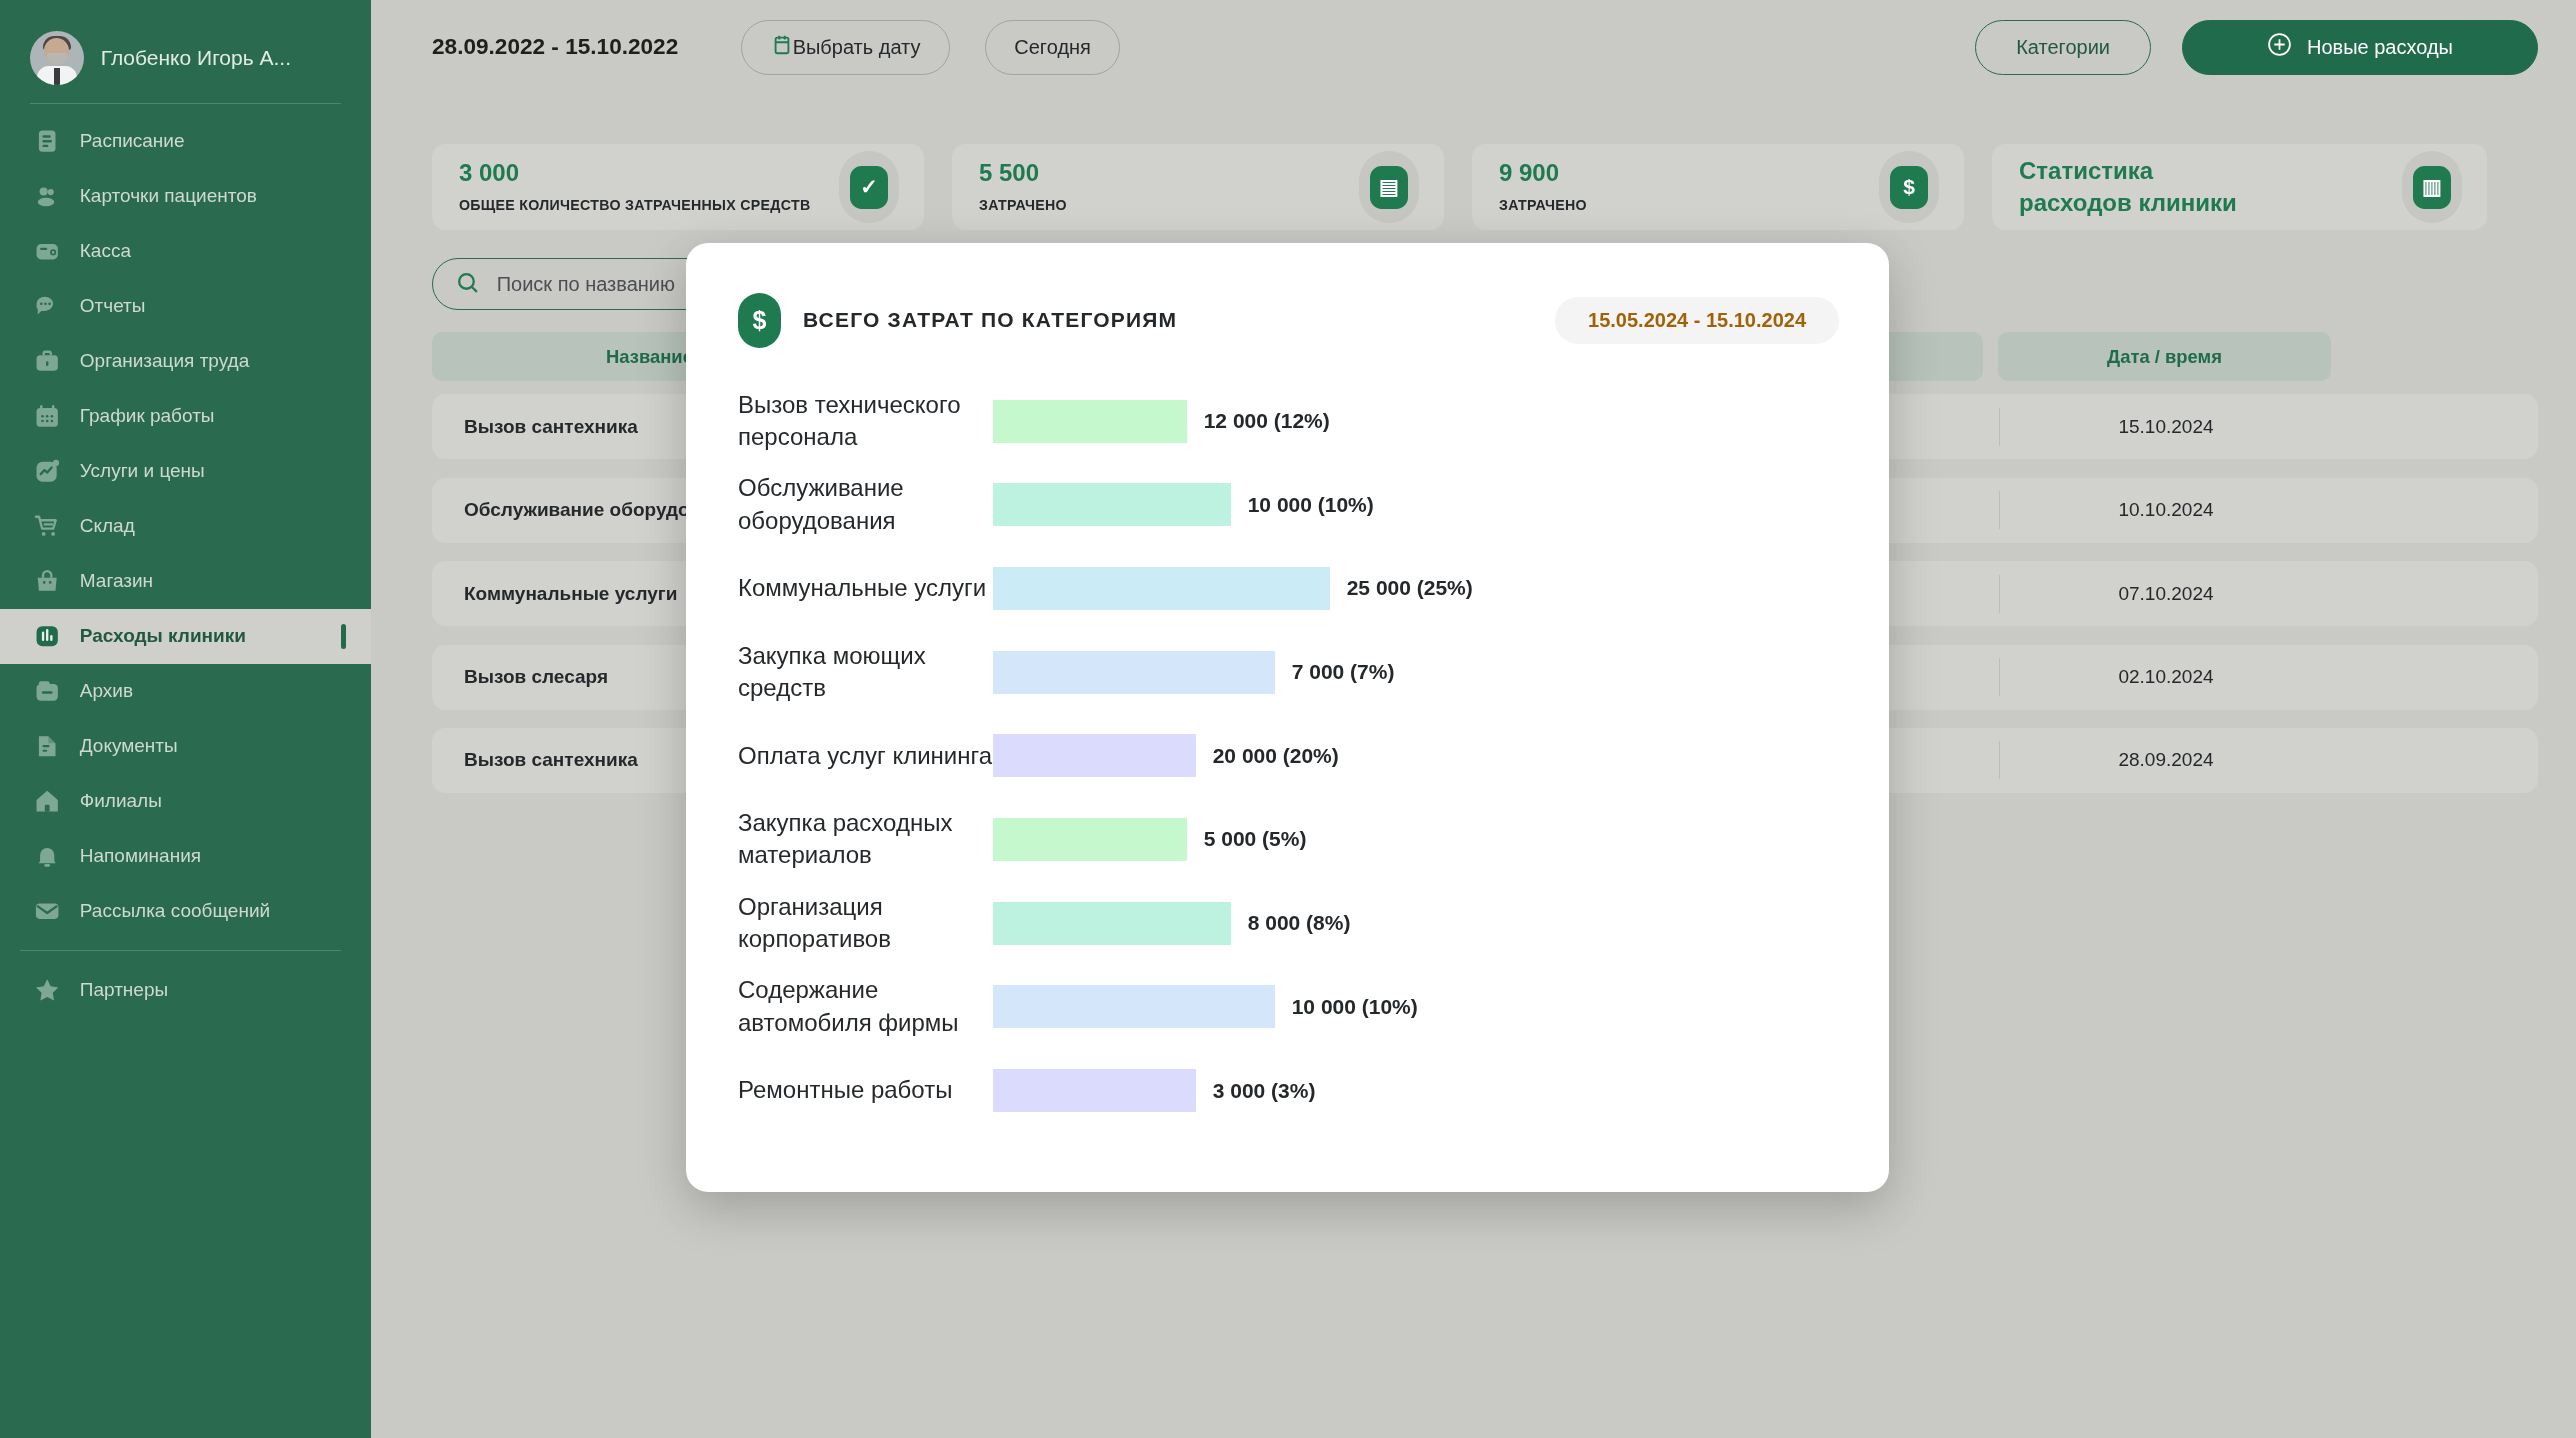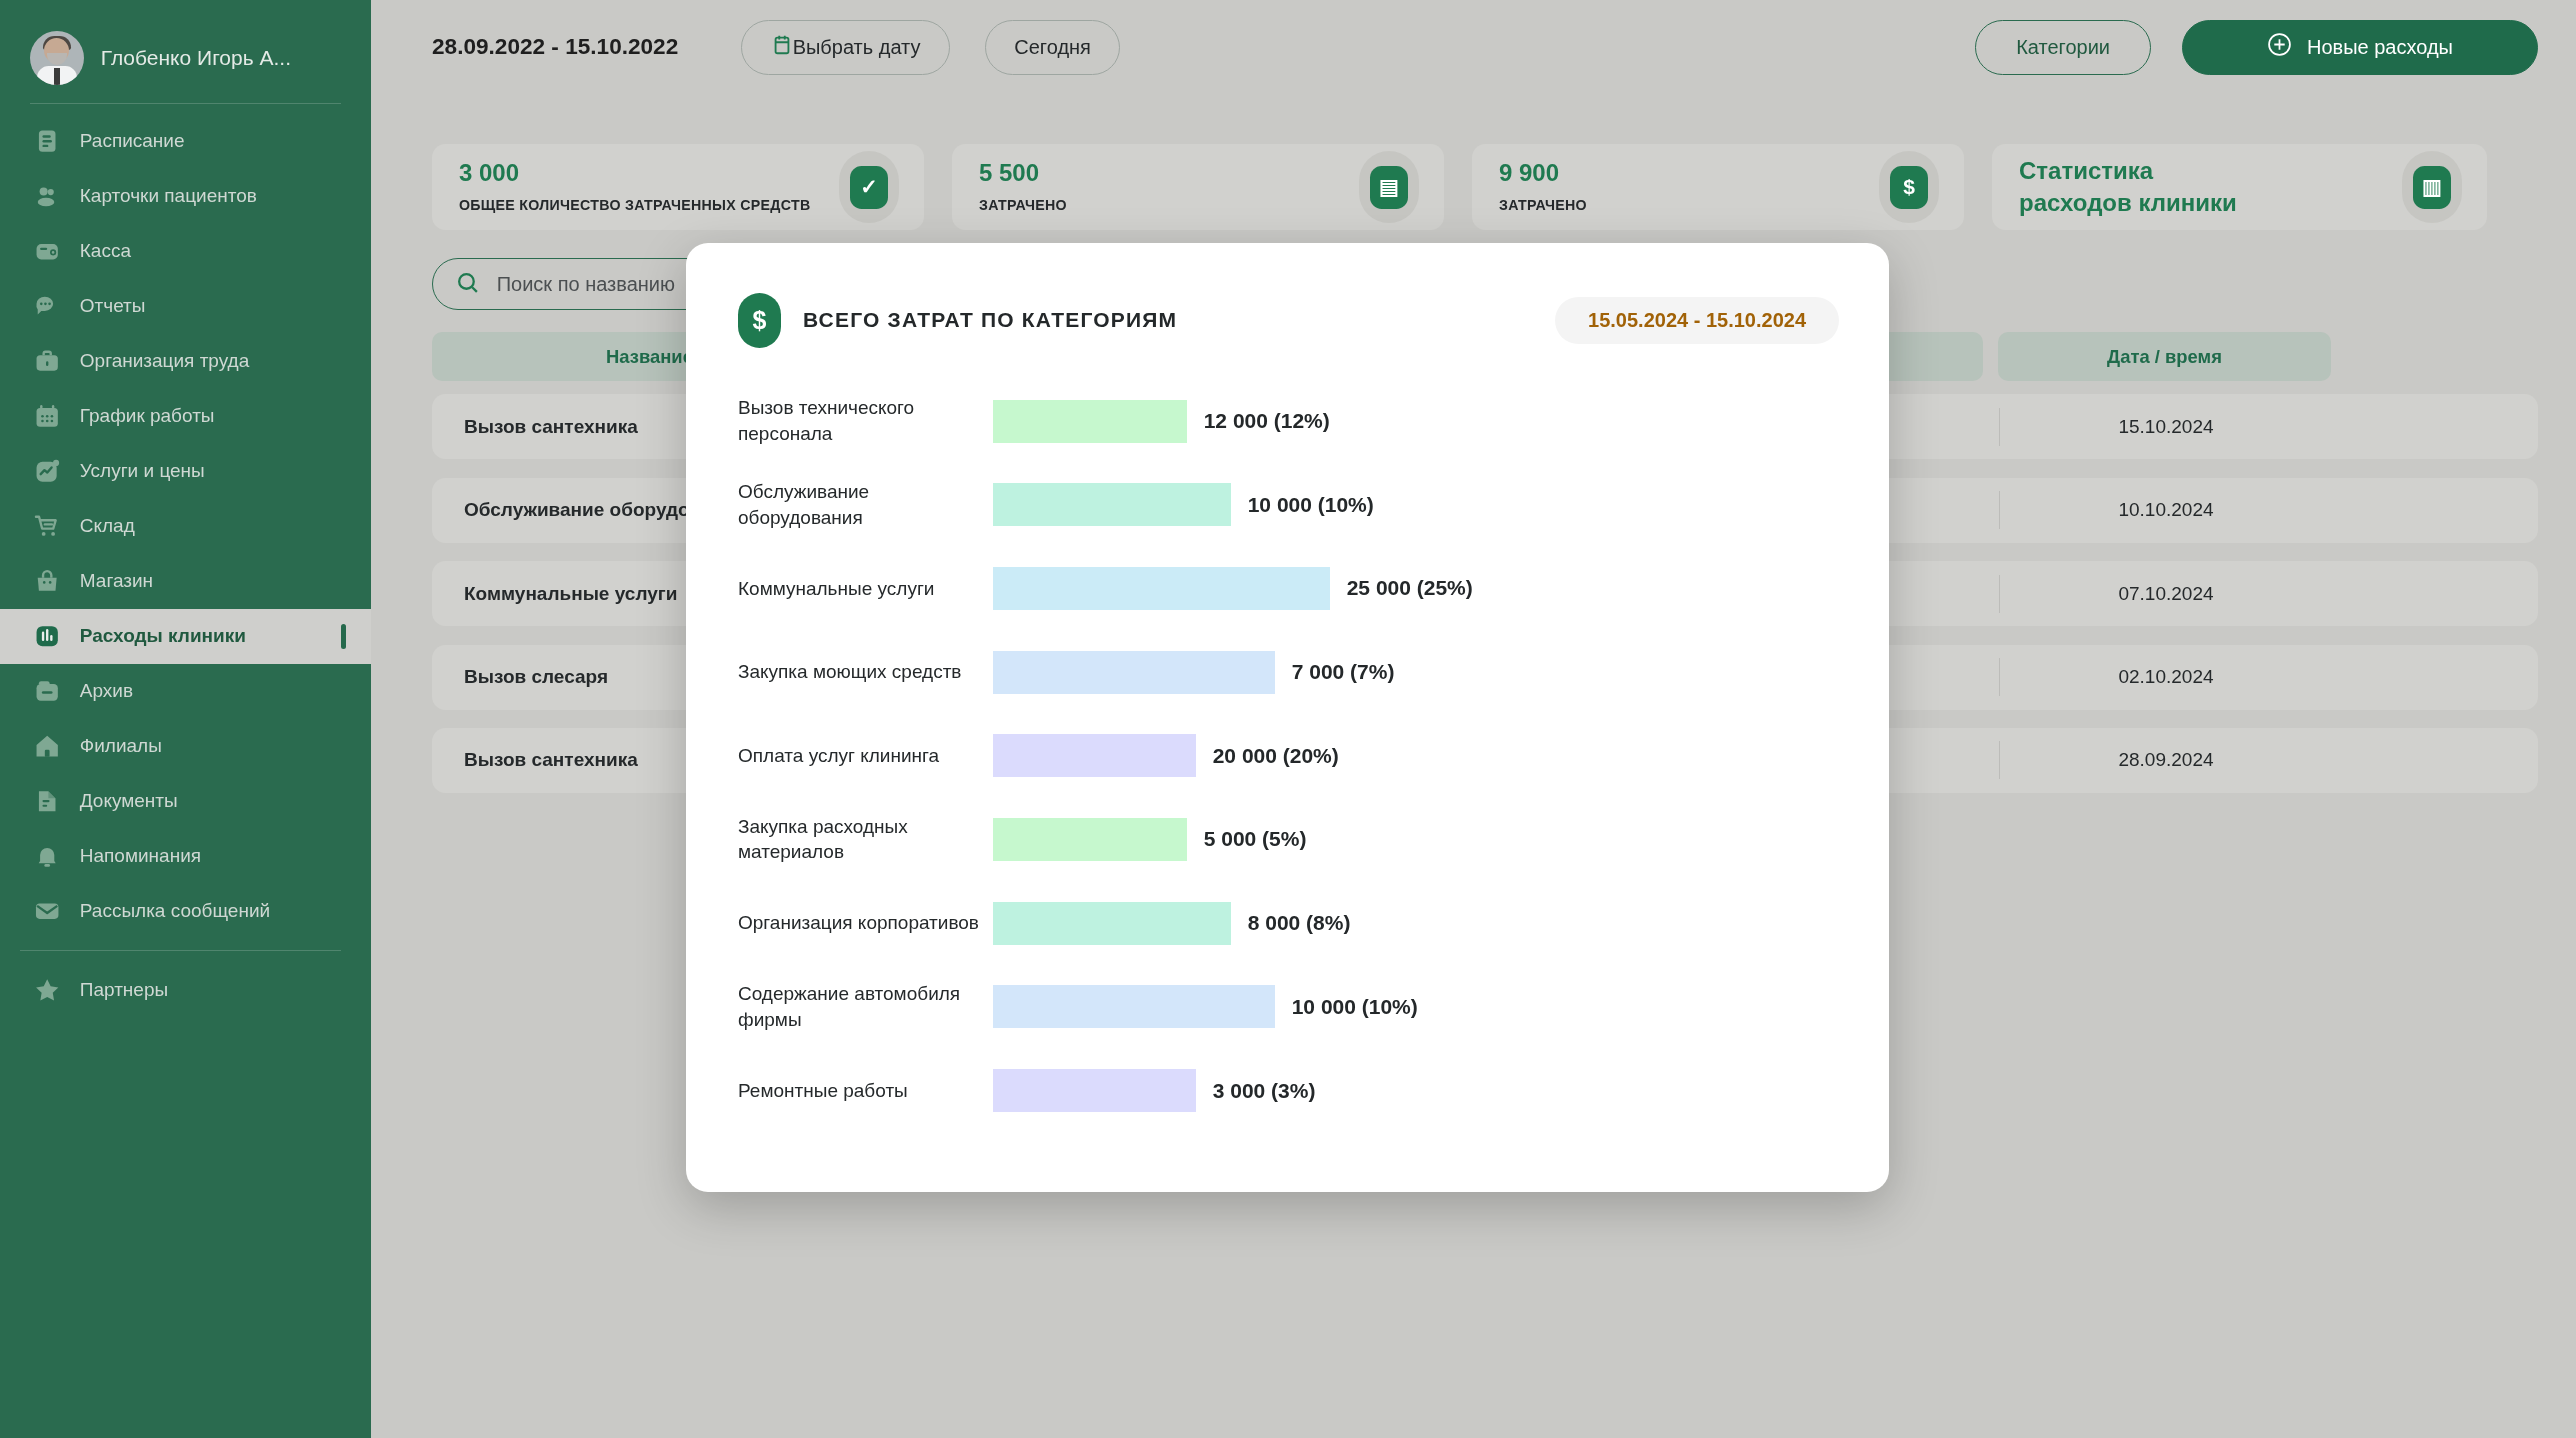--- a/index.html
+++ b/index.html
@@ -170,21 +170,21 @@
     letter-spacing: 1.2px; color: #24282a; text-transform: uppercase;
   }
   .m-range {
     margin-left: auto; background: #f4f4f4; border-radius: 23.4px;
     height: 47px; display: flex; align-items: center; padding: 0 33px;
     font-size: 20px; font-weight: bold; color: #a16207; white-space: nowrap;
   }
   .chart { margin-top: 35px; }
   .crow { display: flex; align-items: center; height: 72px; margin-bottom: 11.7px; }
   .clabel {
-    width: 255px; flex: none; font-size: 19px; color: #25292b; line-height: 1.35;
+    width: 255px; flex: none; font-size: 24px; color: #25292b; line-height: 1.35;
   }
   .cbarwrap { display: flex; align-items: center; flex: 1; }
   .cbar { height: 43px; flex: none; }
   .cval {
     margin-left: 16.7px; font-size: 21px; font-weight: bold;
     color: #24282a; white-space: nowrap;
   }
 </style>
 </head>
 <body>
@@ -328,36 +328,36 @@
               <rect x="3" y="6" width="18" height="14" rx="3.5" fill="#7fa893"></rect>
               <rect x="5" y="3.5" width="9" height="3.5" rx="1.8" fill="#7fa893"></rect>
               <rect x="7.5" y="12" width="9" height="2.2" rx="1.1" fill="#2a6b4f"></rect>
             </svg>
      </span>
      <span class="label">Архив</span>
         </div>
         <div class="nav-item">
           <span class="ico">
        <svg viewBox="0 0 24 24">
-              <path d="M12 3.2L21 11v9.8H3V11l9-7.8z" fill="#7fa893"></path>
-              <rect x="10" y="15" width="4" height="6" rx="1" fill="#2a6b4f"></rect>
-            </svg>
-     </span>
-     <span class="label">Филиалы</span>
-        </div>
-        <div class="nav-item">
-          <span class="ico">
-       <svg viewBox="0 0 24 24">
               <path d="M5 3.5h8l6 6v11H5v-17z" fill="#7fa893"></path>
               <path d="M13 3.5V9.5h6" fill="#2a6b4f" opacity=".35"></path>
               <rect x="8" y="11" width="6" height="1.8" rx=".9" fill="#2a6b4f"></rect>
               <rect x="8" y="15" width="4" height="1.8" rx=".9" fill="#2a6b4f"></rect>
             </svg>
      </span>
      <span class="label">Документы</span>
+        </div>
+        <div class="nav-item">
+          <span class="ico">
+       <svg viewBox="0 0 24 24">
+              <path d="M12 3.2L21 11v9.8H3V11l9-7.8z" fill="#7fa893"></path>
+              <rect x="10" y="15" width="4" height="6" rx="1" fill="#2a6b4f"></rect>
+            </svg>
+     </span>
+     <span class="label">Филиалы</span>
         </div>
         <div class="nav-item">
           <span class="ico">
        <svg viewBox="0 0 24 24">
               <path d="M6 16v-5a6 6 0 0112 0v5l1.2 2H4.8L6 16z" fill="#7fa893"></path>
               <rect x="9.6" y="18.6" width="4.8" height="2.4" rx="1.2" fill="#7fa893"></rect>
             </svg>
      </span>
      <span class="label">Напоминания</span>
         </div>

